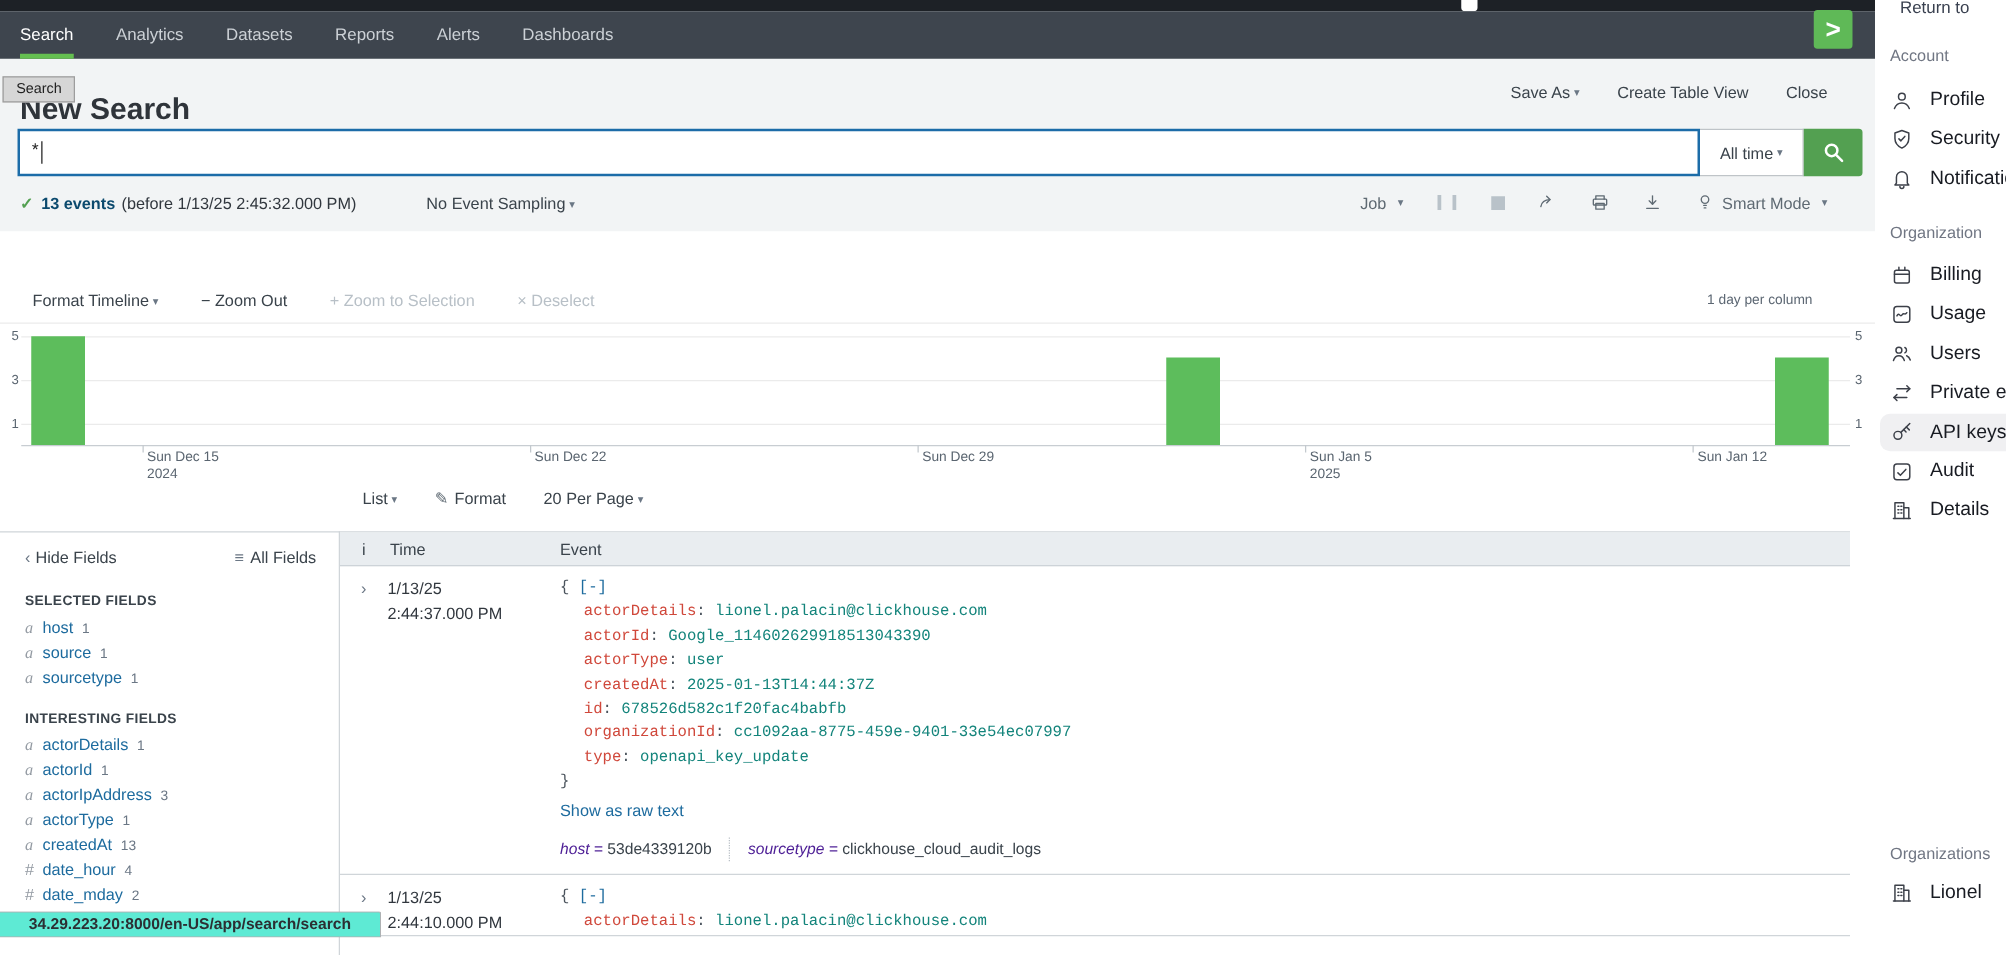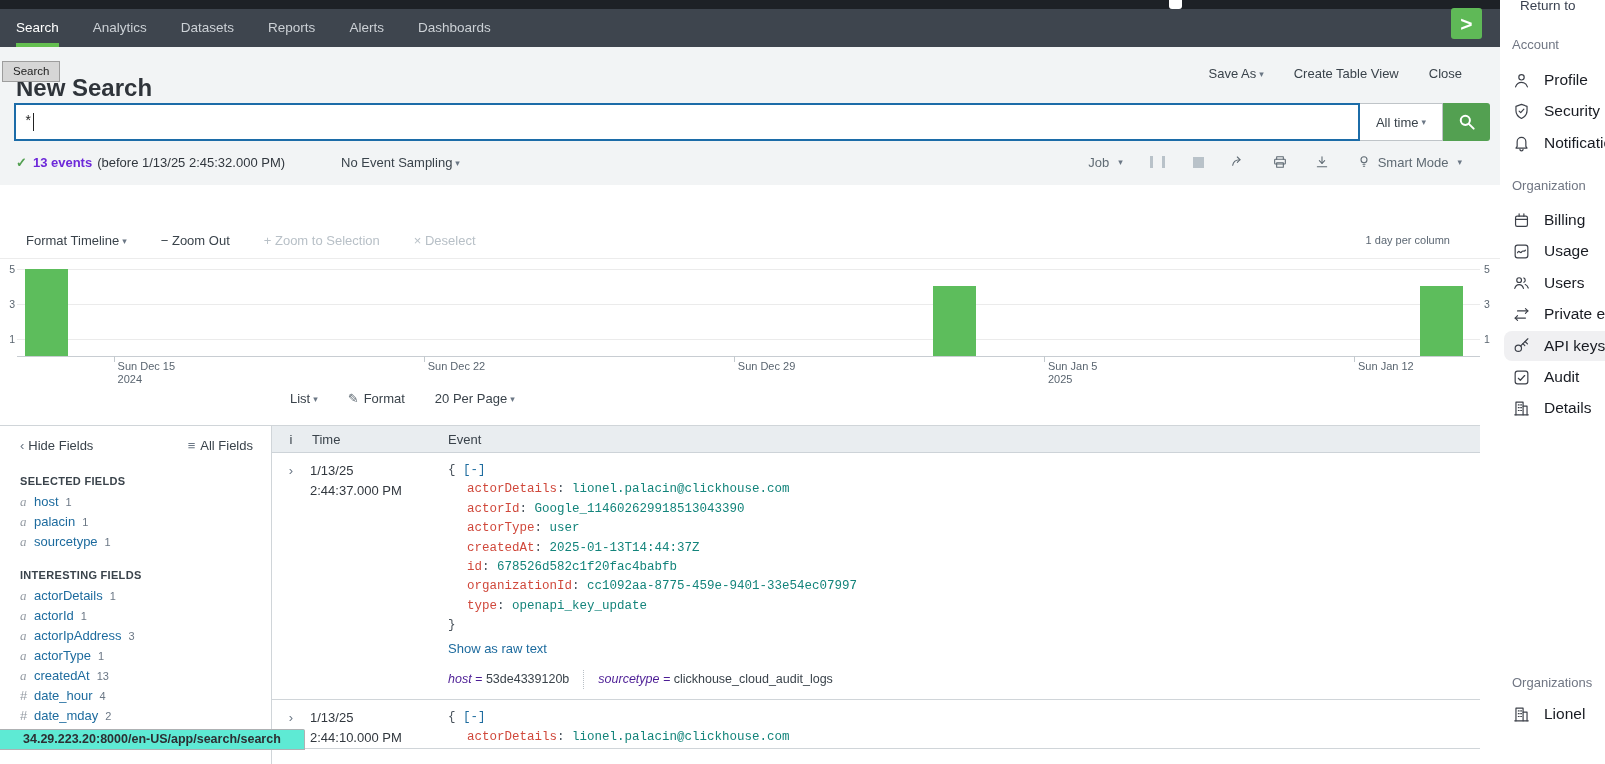--- a/index.html
+++ b/index.html
@@ -31,21 +31,21 @@
   .search-input{flex:1;border:2px solid #1c6ca8;background:#fff;display:flex;align-items:center;
                 padding-left:8px;font-family:"Liberation Mono",monospace;font-size:14px;color:#222;}
   .caret-bar{display:inline-block;width:1px;height:18px;background:#222;margin-left:1px;}
   .time-range{width:83px;border:1px solid #bfc4c8;border-left:none;background:#fff;display:flex;
               align-items:center;justify-content:center;font-size:13px;color:#3a434b;cursor:pointer;}
   .search-btn{width:47px;background:#53a051;border-radius:0 3px 3px 0;display:flex;align-items:center;
               justify-content:center;cursor:pointer;}
 
   .status-row{position:absolute;left:16px;top:147px;width:1446px;height:30px;display:flex;align-items:center;font-size:13px;}
   .ok-check{color:#53a051;font-weight:bold;margin-right:6px;}
-  .evt-count{font-weight:bold;color:#6d28d9;}
+  .evt-count{font-weight:bold;color:#0c4a6e;}
   .evt-note{margin-left:5px;color:#31373e;}
   .sampling{margin-left:56px;color:#3a434b;cursor:pointer;}
   .job-controls{margin-left:auto;display:flex;align-items:center;gap:26px;color:#5f6a73;}
   .job-controls .jc{cursor:pointer;display:flex;align-items:center;gap:6px;}
   .jc.dim{color:#b9c2c9;}
   .icon-pause i{display:inline-block;width:3px;height:12px;background:currentColor;margin:0 1.5px;}
   .icon-stop{width:11px;height:11px;background:currentColor;display:inline-block;}
   svg.tool{width:16px;height:16px;stroke:currentColor;fill:none;stroke-width:1.6;stroke-linecap:round;stroke-linejoin:round;}
 
   .card{position:absolute;left:0;top:185px;width:1510px;height:579px;background:#fff;}
@@ -277,21 +277,21 @@
       </div>
       <div class="fsec">SELECTED FIELDS</div>
       <div>
           <div class="field-row">
             <span class="f-pre">a</span>
             <span class="f-name">host</span>
             <span class="f-count">1</span>
           </div>
           <div class="field-row">
             <span class="f-pre">a</span>
-            <span class="f-name">palacin</span>
+            <span class="f-name">source</span>
             <span class="f-count">1</span>
           </div>
           <div class="field-row">
             <span class="f-pre">a</span>
             <span class="f-name">sourcetype</span>
             <span class="f-count">1</span>
           </div>
         </div>
       <div class="fsec">INTERESTING FIELDS</div>
       <div>

